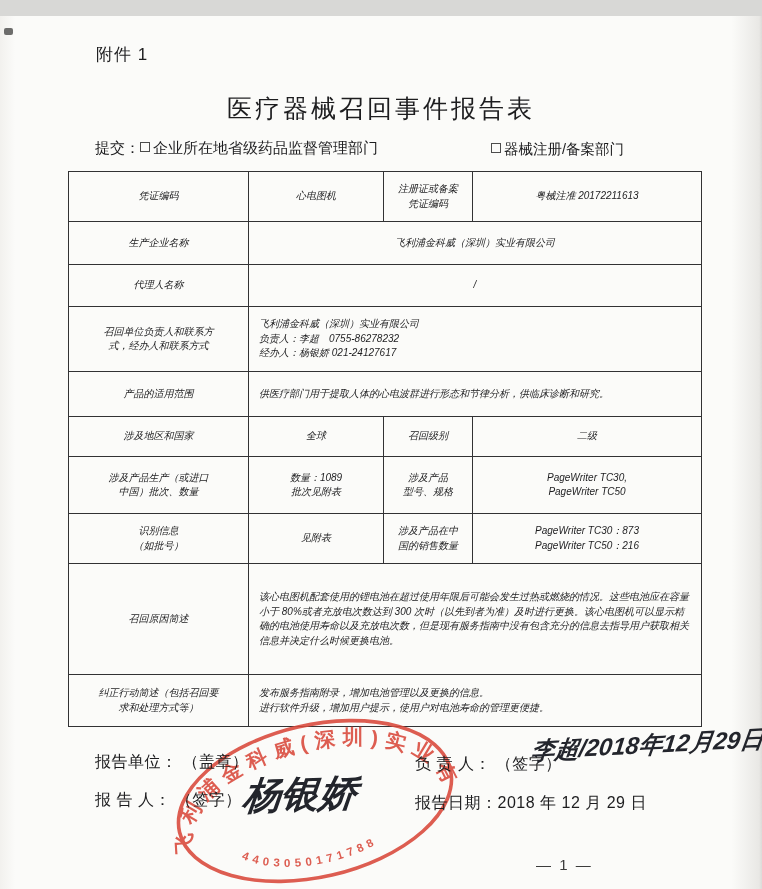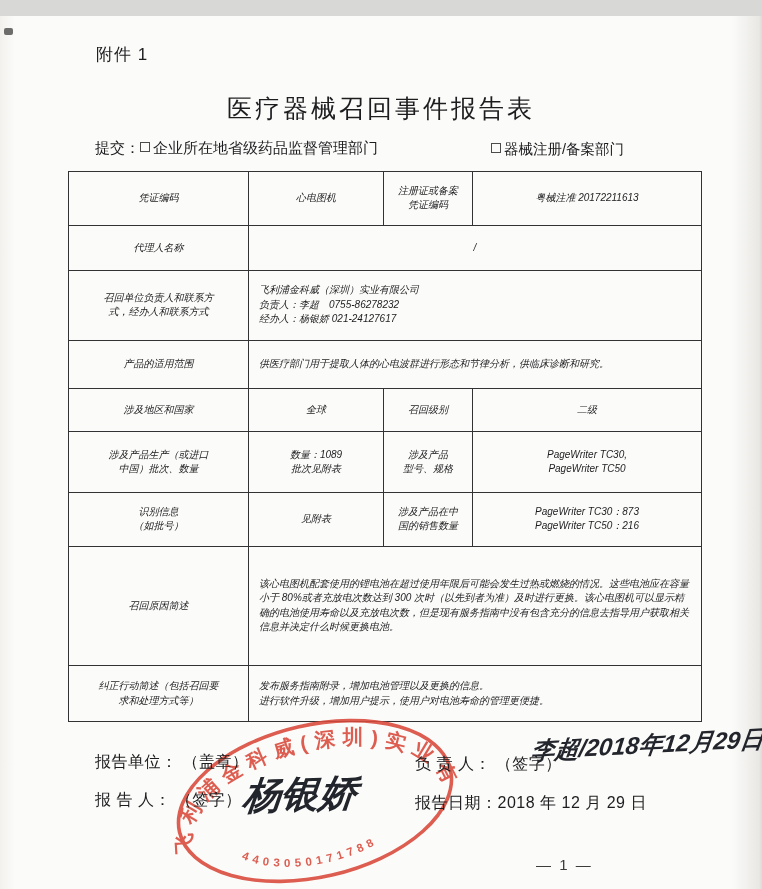--- a/index.html
+++ b/index.html
@@ -60,20 +60,24 @@
         <col style="width:89px">
         <col style="width:229px">
     </colgroup>
     <tbody>
         <tr style="height:50px">
       <td>凭证编码</td>
       <td>心电图机</td>
       <td>注册证或备案
 凭证编码</td>
       <td>粤械注准 20172211613</td>
+    </tr>
+    <tr style="height:43px">
+      <td>生产企业名称</td>
+      <td colspan="3">飞利浦金科威（深圳）实业有限公司</td>
     </tr>
     <tr style="height:42px">
       <td>代理人名称</td>
       <td colspan="3">/</td>
     </tr>
     <tr style="height:65px">
       <td>召回单位负责人和联系方
 式，经办人和联系方式</td>
       <td colspan="3" class="left">飞利浦金科威（深圳）实业有限公司
 负责人：李超　0755-86278232

